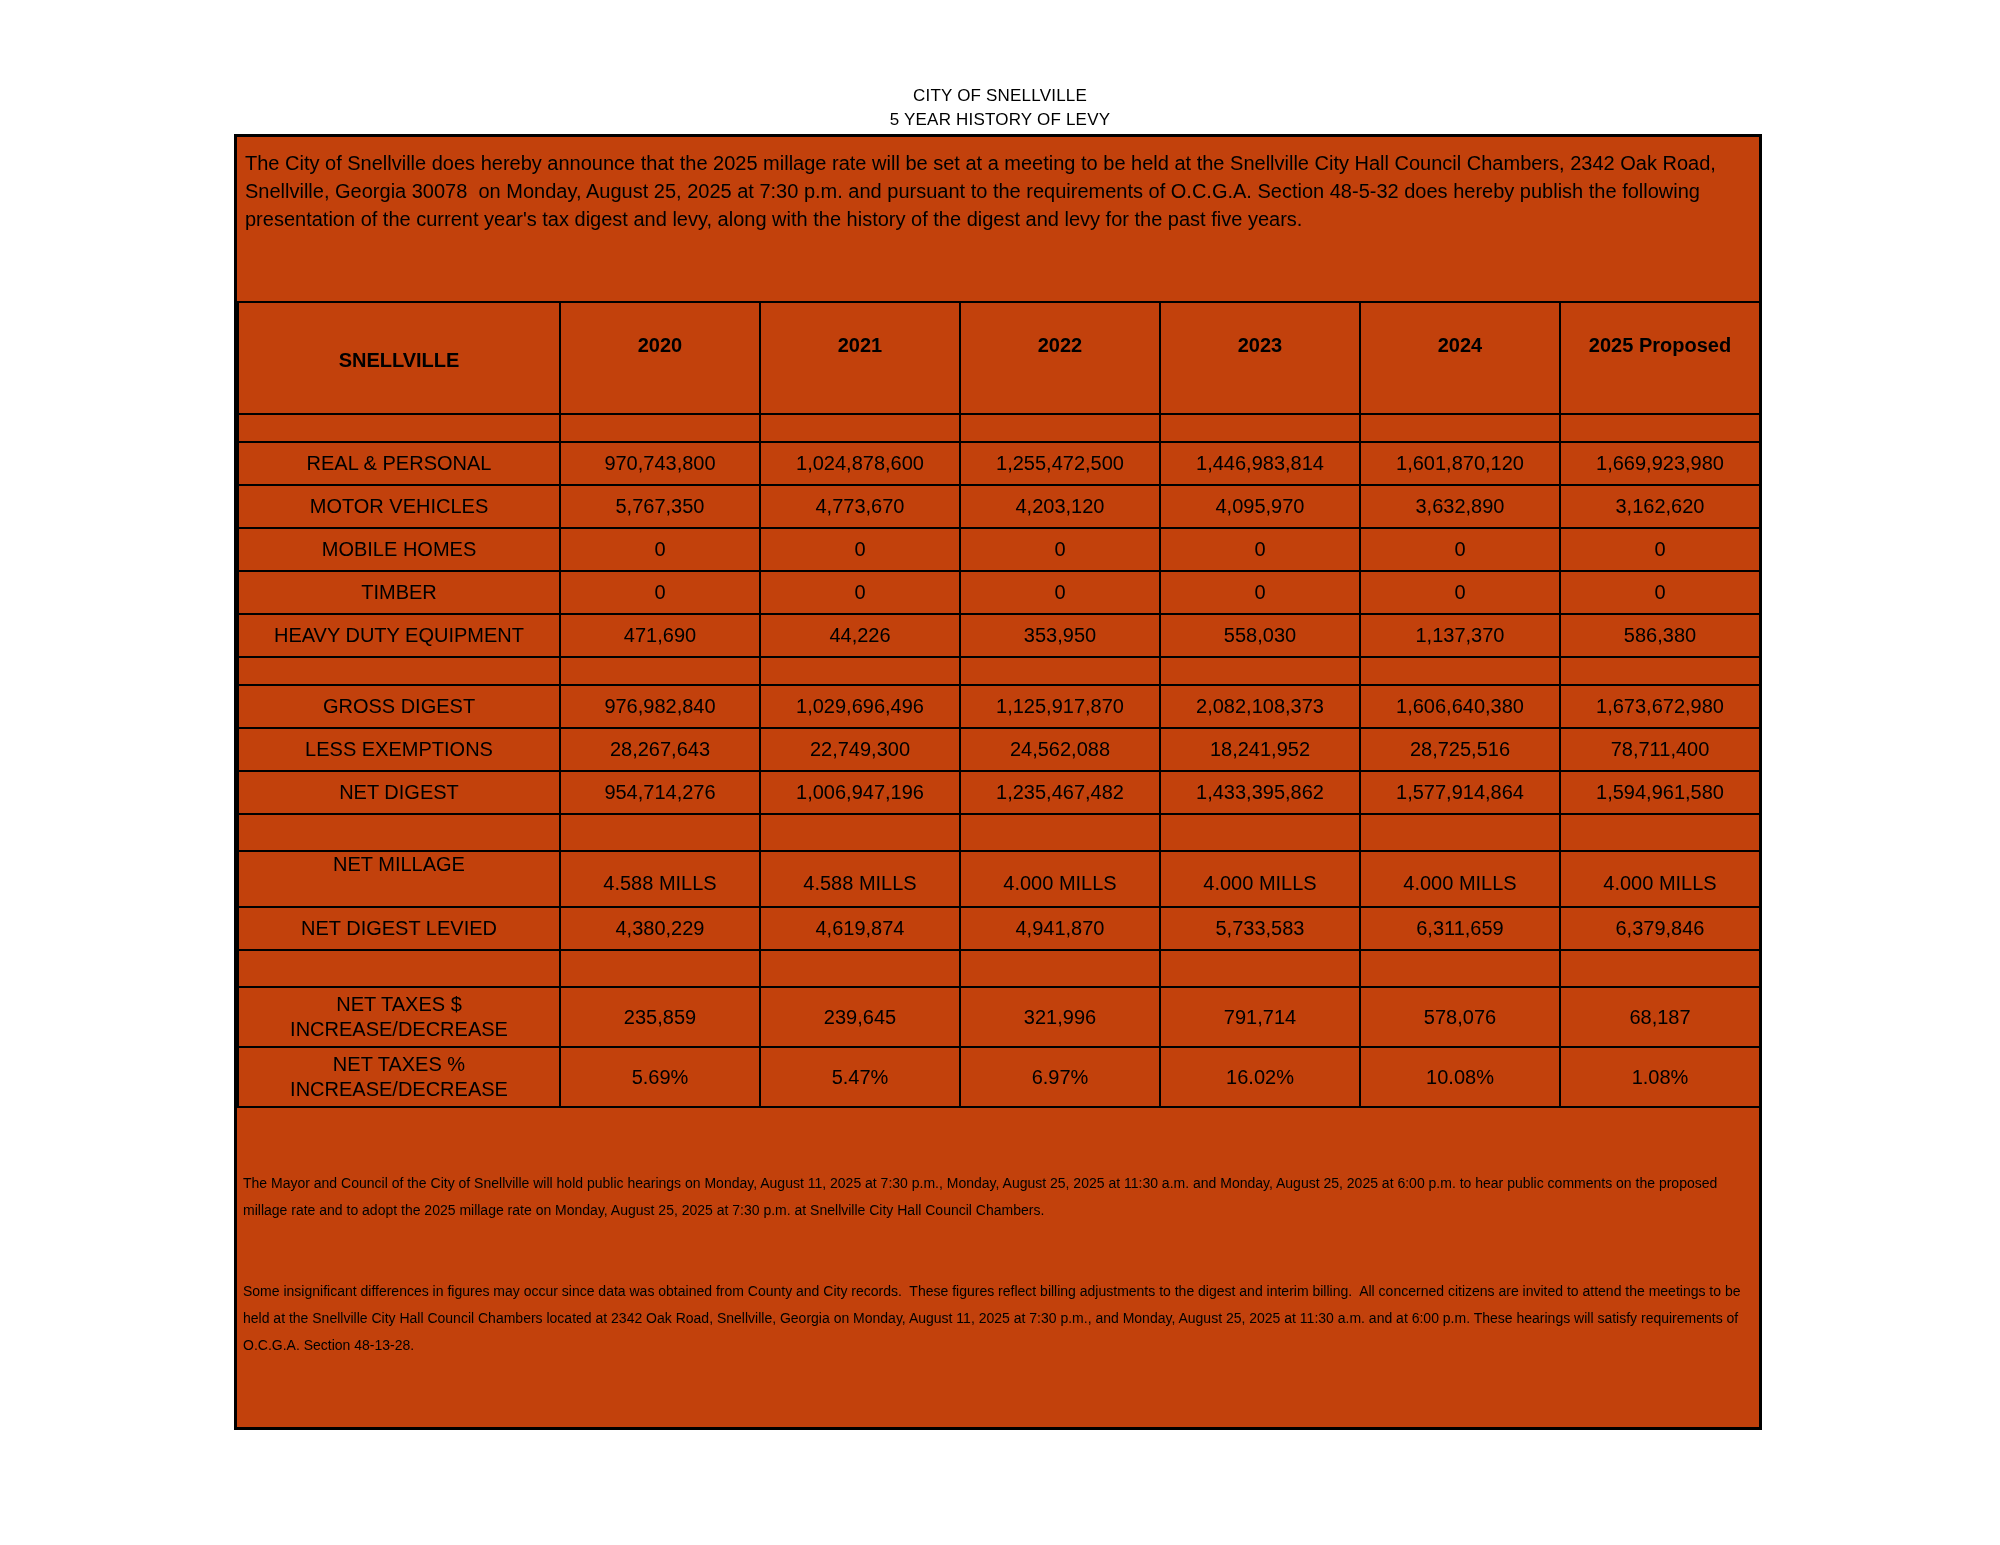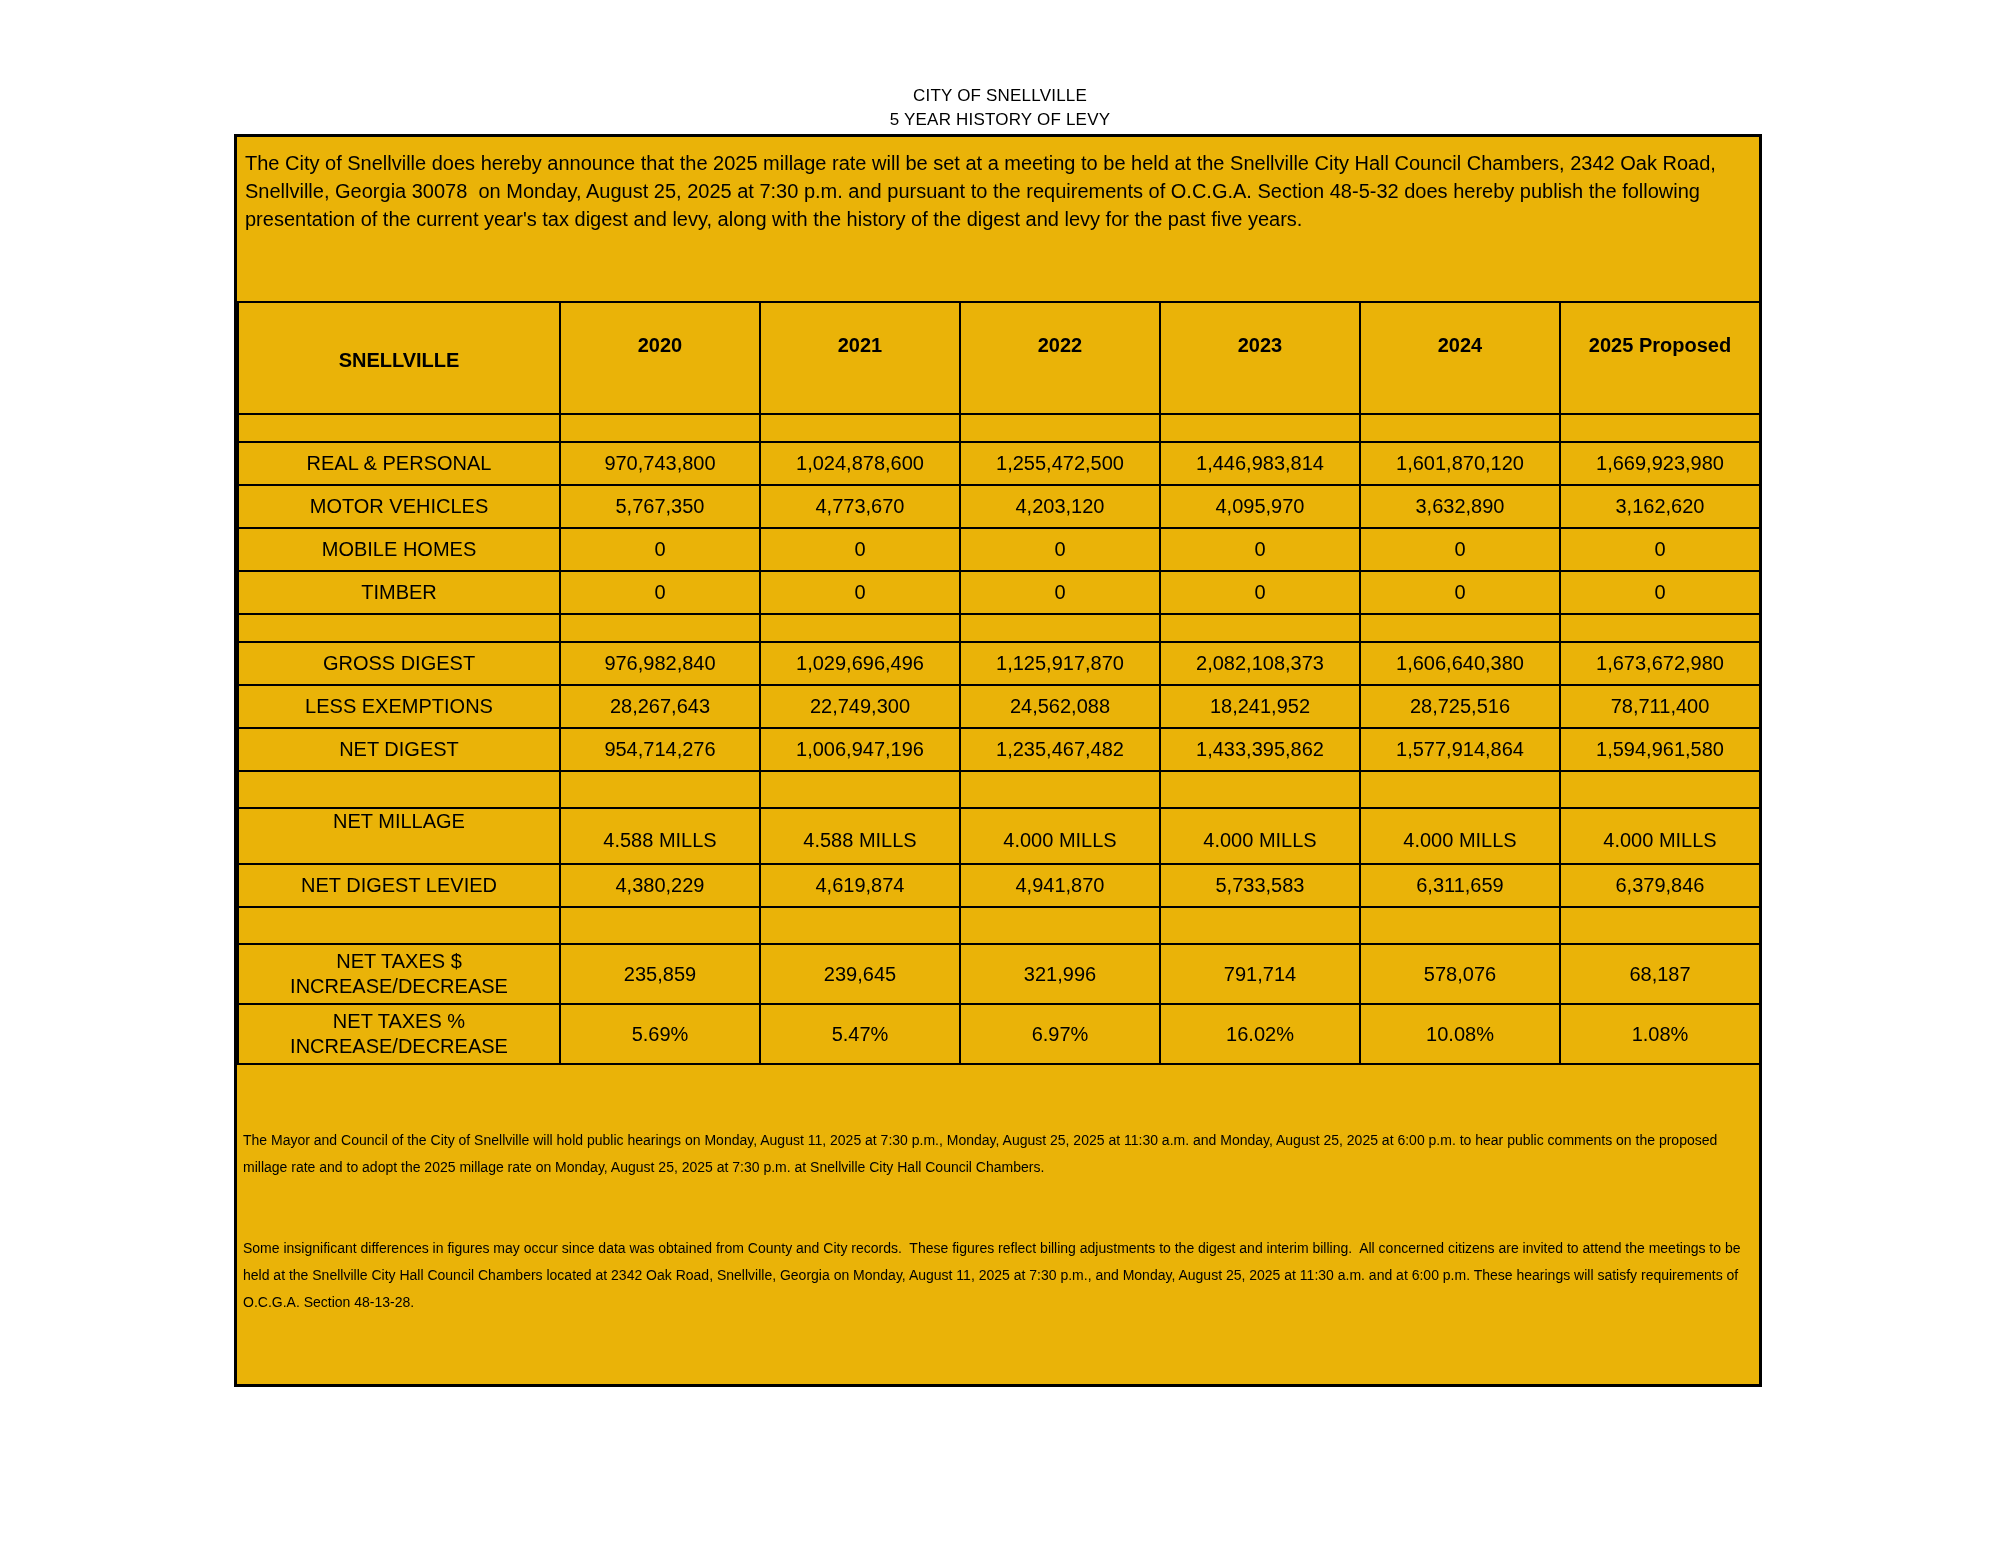--- a/index.html
+++ b/index.html
@@ -21,21 +21,21 @@
     line-height: 24px;
     letter-spacing: 0.2px;
   }
   .outer-box {
     position: absolute;
     left: 234px;
     top: 134px;
     width: 1528px;
     border: 3px solid #000000;
     box-sizing: border-box;
-    background: #eab308;
+    background: #c2410c;
   }
   .intro {
     box-sizing: border-box;
     height: 164px;
     padding: 12px 8px 0 8px;
     font-size: 20px;
     line-height: 28px;
     white-space: pre-wrap;
     overflow: hidden;
   }
@@ -151,20 +151,29 @@
           </tr>
           <tr class="data-row">
             <td class="label-cell">TIMBER</td>
             <td class="value-cell">0</td>
             <td class="value-cell">0</td>
             <td class="value-cell">0</td>
             <td class="value-cell">0</td>
             <td class="value-cell">0</td>
             <td class="value-cell low">0</td>
           </tr>
+          <tr class="data-row">
+            <td class="label-cell">HEAVY DUTY EQUIPMENT</td>
+            <td class="value-cell">471,690</td>
+            <td class="value-cell">44,226</td>
+            <td class="value-cell">353,950</td>
+            <td class="value-cell">558,030</td>
+            <td class="value-cell">1,137,370</td>
+            <td class="value-cell">586,380</td>
+          </tr>
           <tr class="spacer-row">
             <td></td>
             <td></td>
             <td></td>
             <td></td>
             <td></td>
             <td></td>
             <td></td>
           </tr>
           <tr class="data-row">

